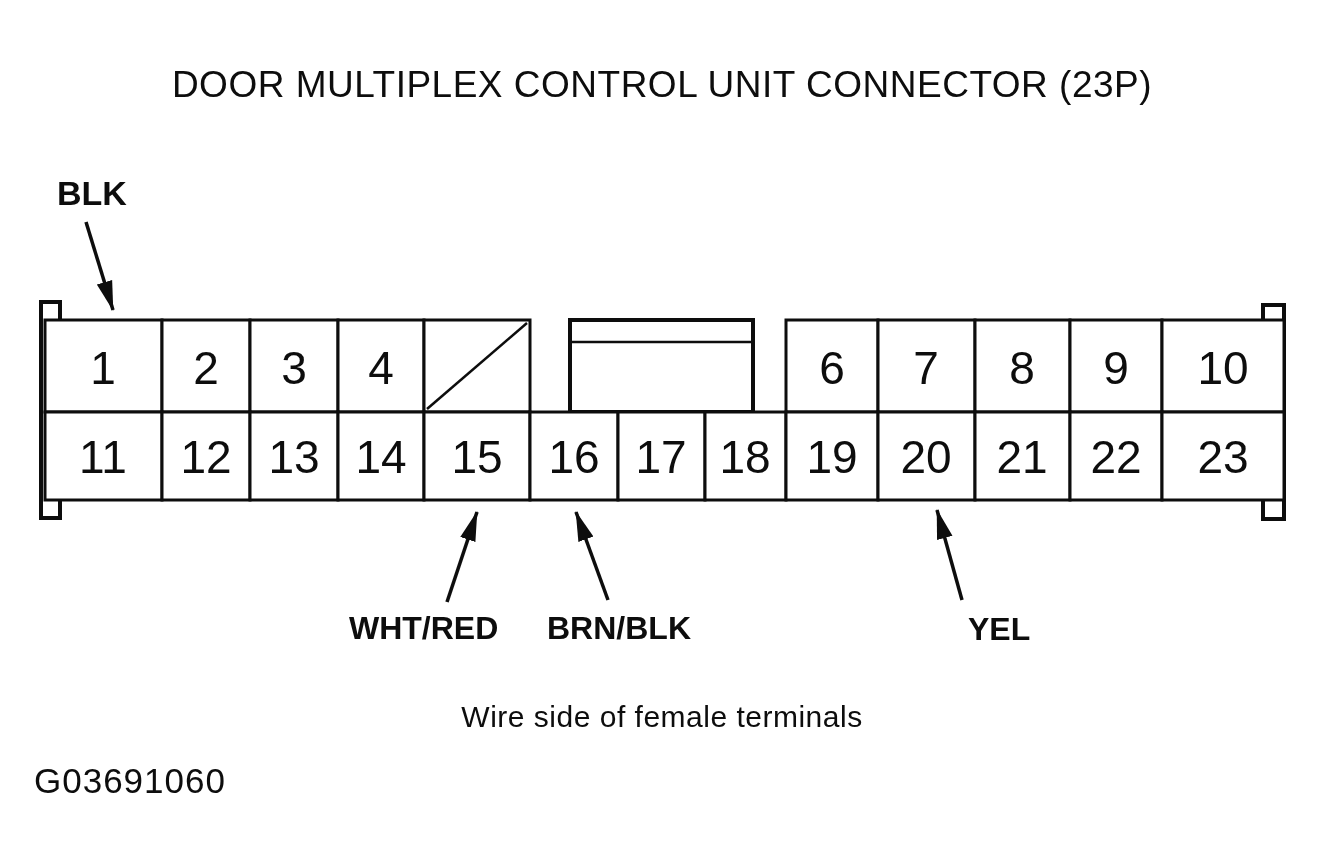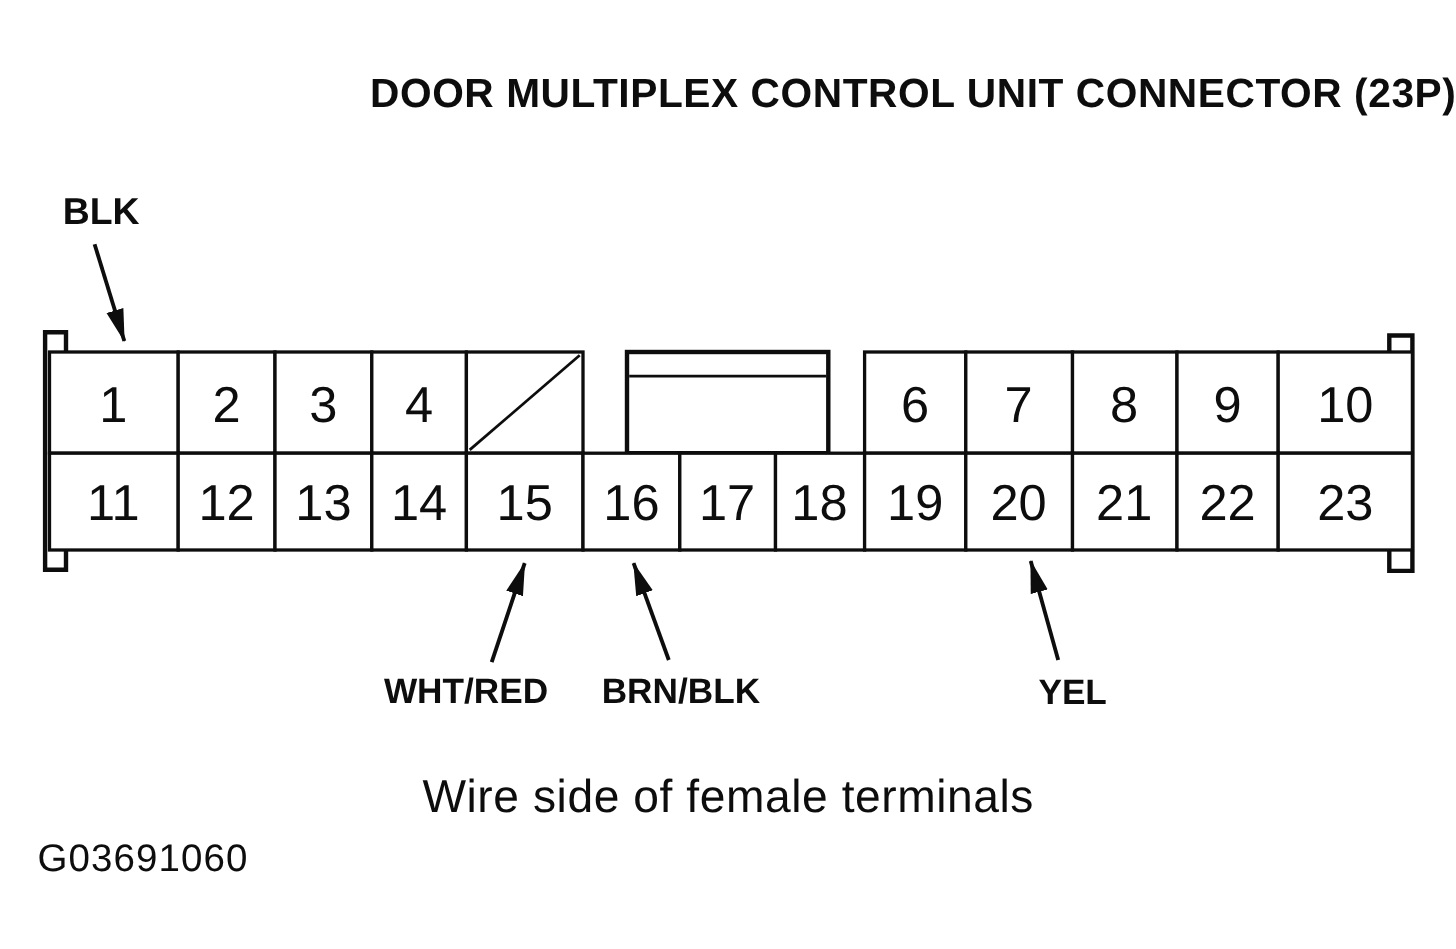--- a/index.html
+++ b/index.html
@@ -6,37 +6,37 @@
   .canvas{
     position:relative;
     width:1324px;height:863px;
     background:#ffffff;
     font-family:"Liberation Sans", sans-serif;
     color:#0d0d0d;
     overflow:hidden;
   }
   .title{
     position:absolute;left:0;right:0;top:64px;
-    text-align:right;
-    font-size:37px;font-weight:bold;letter-spacing:0.5px;
+    text-align:center;
+    font-size:37px;font-weight:normal;letter-spacing:0.5px;
     white-space:nowrap;
   }
   .callout{
     position:absolute;
     font-size:32px;font-weight:bold;line-height:1;
     white-space:nowrap;
   }
   .callout.blk{left:57px;top:176px;font-size:34px;text-align:center;}
   .callout.whtred{left:349px;top:612px;}
   .callout.brnblk{left:547px;top:612px;}
-  .callout.yel{left:944px;top:613px;}
+  .callout.yel{left:968px;top:613px;}
   .caption{
     position:absolute;left:0;right:0;top:700px;
     text-align:center;
-    font-size:42px;font-weight:400;letter-spacing:0.5px;
+    font-size:30px;font-weight:400;letter-spacing:0.5px;
   }
   .figid{
     position:absolute;left:34px;top:761px;
     font-size:35px;font-weight:400;letter-spacing:1px;
   }
   svg.diagram{position:absolute;left:0;top:0;}
   svg .cell{fill:#ffffff;stroke:#0d0d0d;stroke-width:3px;}
   svg .outline{fill:none;stroke:#0d0d0d;stroke-width:4px;}
   svg .thin{fill:none;stroke:#0d0d0d;stroke-width:2.5px;}
   svg .shaft{stroke:#0d0d0d;stroke-width:3.5px;fill:none;}

